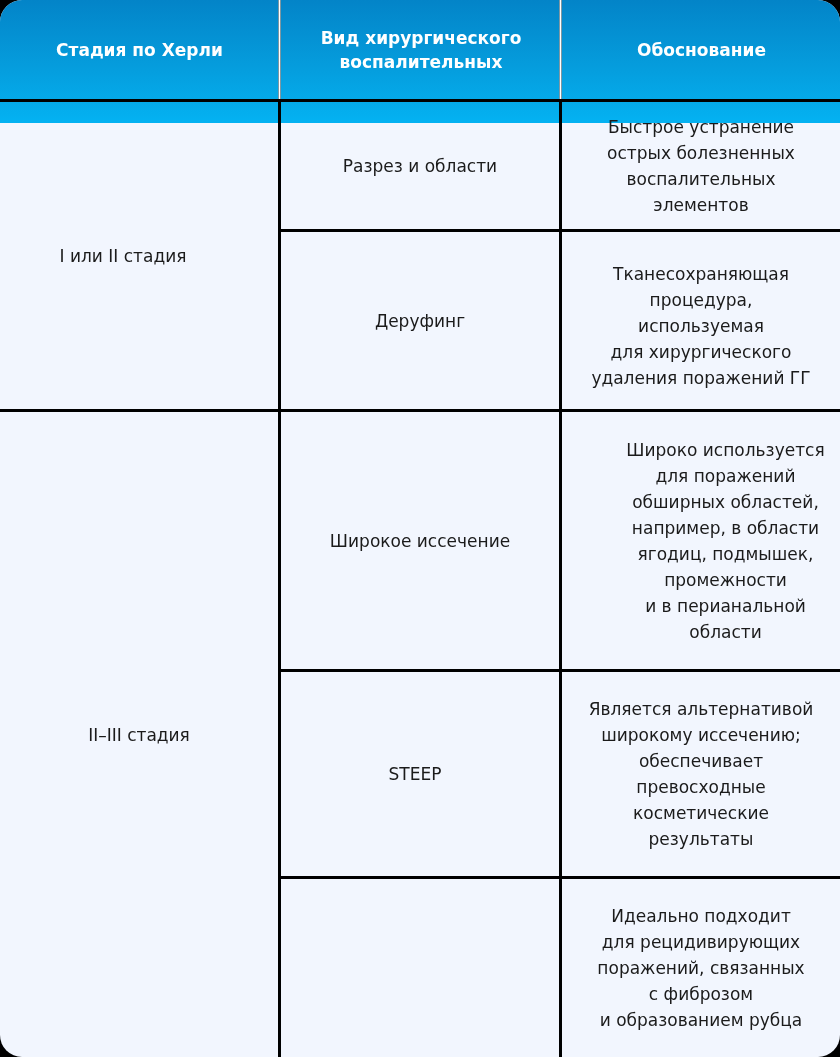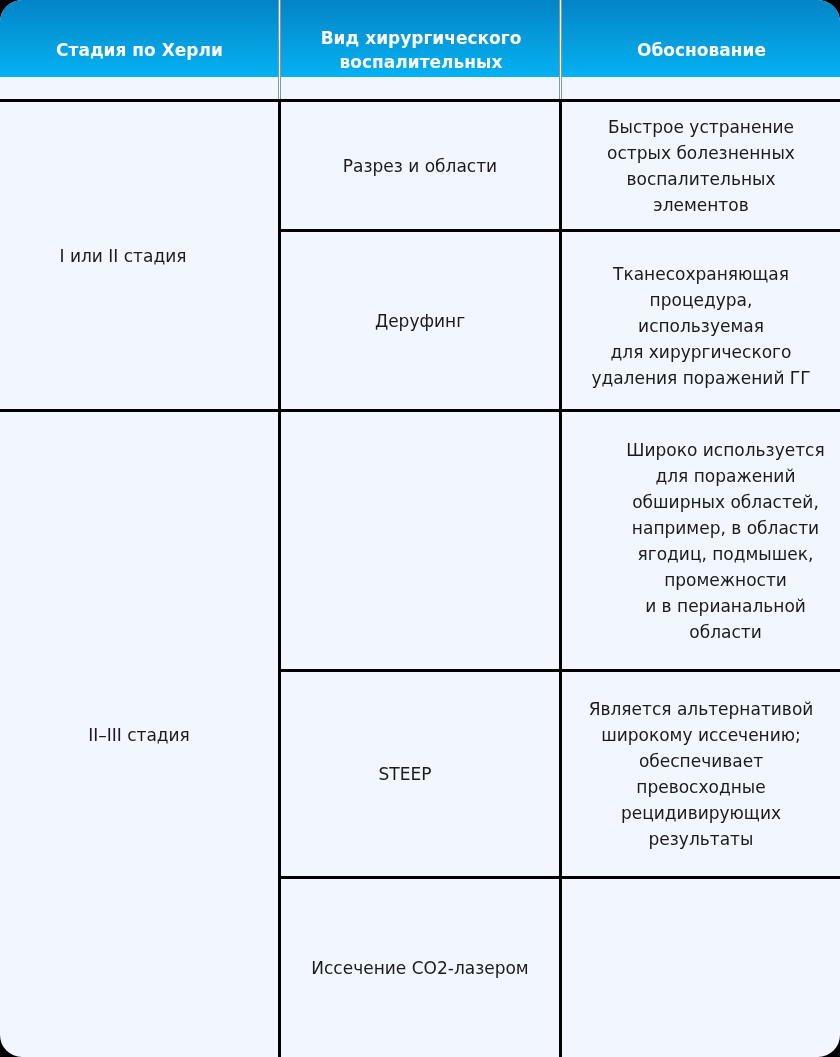--- a/index.html
+++ b/index.html
@@ -2,21 +2,21 @@
 <html><head>
   <meta charset="utf-8">
   <style>
     html, body { margin: 0; padding: 0; background: #000000; }
     body { width: 840px; height: 1057px; position: relative; overflow: hidden; font-family: "DejaVu Sans", sans-serif; }
     .table-wrap {
       position: absolute; left: 0; top: 0; width: 840px; height: 1057px;
       border-radius: 22px; overflow: hidden; background: #f2f6fe;
     }
     .header {
-      position: absolute; left: 0; top: 0; width: 840px; height: 77px;
+      position: absolute; left: 0; top: 0; width: 840px; height: 123px;
       background: linear-gradient(180deg, #0384c8 0%, #059ddd 55%, #04b2f2 100%);
     }
     .hcell {
       position: absolute; top: 0; height: 99px; display: flex; align-items: center; justify-content: center;
       text-align: center; color: #ffffff; font-size: 17px; line-height: 24px; font-weight: bold;
     }
     .hdiv {
       position: absolute; top: 0; height: 101px; width: 3px;
       background: linear-gradient(90deg, #0a3a50 0%, #ffffff 35%, #ffffff 65%, #0a3a50 100%);
     }
@@ -74,37 +74,44 @@
     <span>Тканесохраняющая
 процедура,
 используемая
 для хирургического
 удаления поражений ГГ</span>
   </div>
 
   <div class="cell" style="left:0;top:412px;width:278px;height:645px;">
     <span>II–III стадия</span>
   </div>
+  <div class="cell" style="left:281px;top:412px;width:278px;height:257px;">
+    <span>Широкое иссечение</span>
+  </div>
   <div class="cell" style="left:562px;top:412px;width:327px;height:257px;">
     <span>Широко используется
 для поражений
 обширных областей,
 например, в области
 ягодиц, подмышек,
 промежности
 и в перианальной
 области</span>
   </div>
-  <div class="cell" style="left:266px;top:672px;width:278px;height:204px;">
+  <div class="cell" style="left:276px;top:672px;width:278px;height:204px;">
     <span>STEEP</span>
   </div>
   <div class="cell" style="left:562px;top:672px;width:278px;height:204px;">
     <span>Является альтернативой
 широкому иссечению;
 обеспечивает
 превосходные
-рецидивирующих
+косметические
 результаты</span>
   </div>
-  <div class="cell" style="left:281px;top:879px;width:278px;height:178px;">
-    <span>Иссечение CO2-лазером</span>
+  <div class="cell" style="left:562px;top:879px;width:278px;height:178px;">
+    <span>Идеально подходит
+для рецидивирующих
+поражений, связанных
+с фиброзом
+и образованием рубца</span>
   </div>
 </div>
 
 </body></html>

